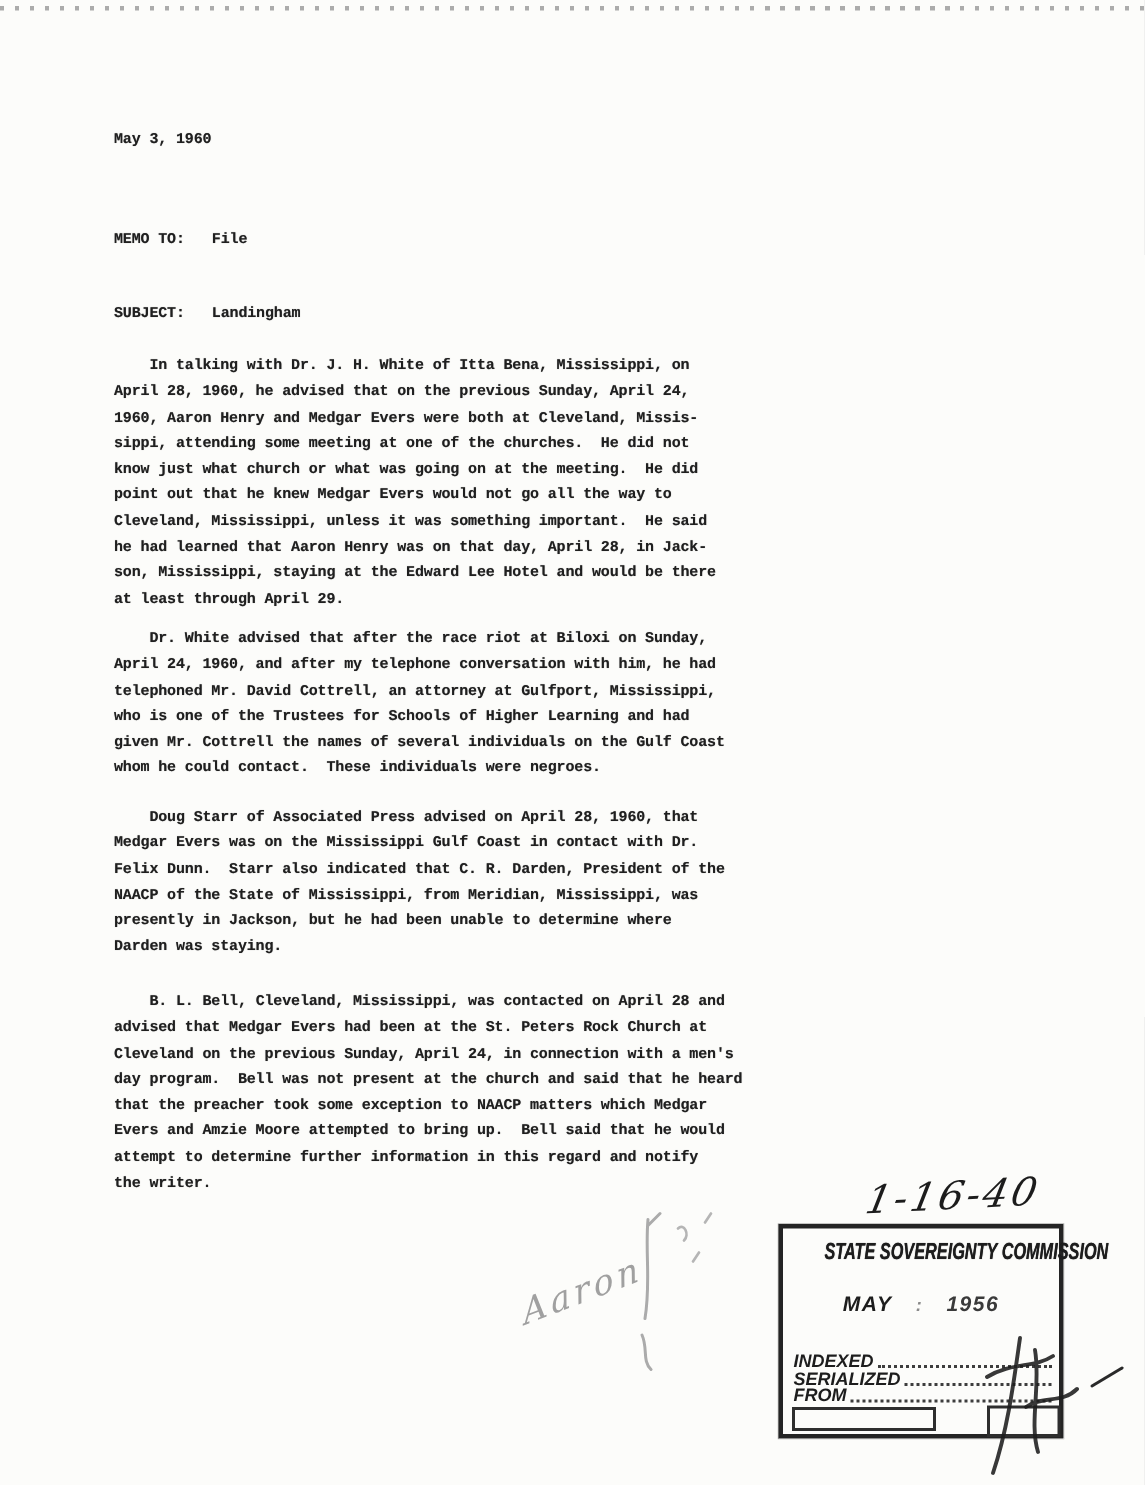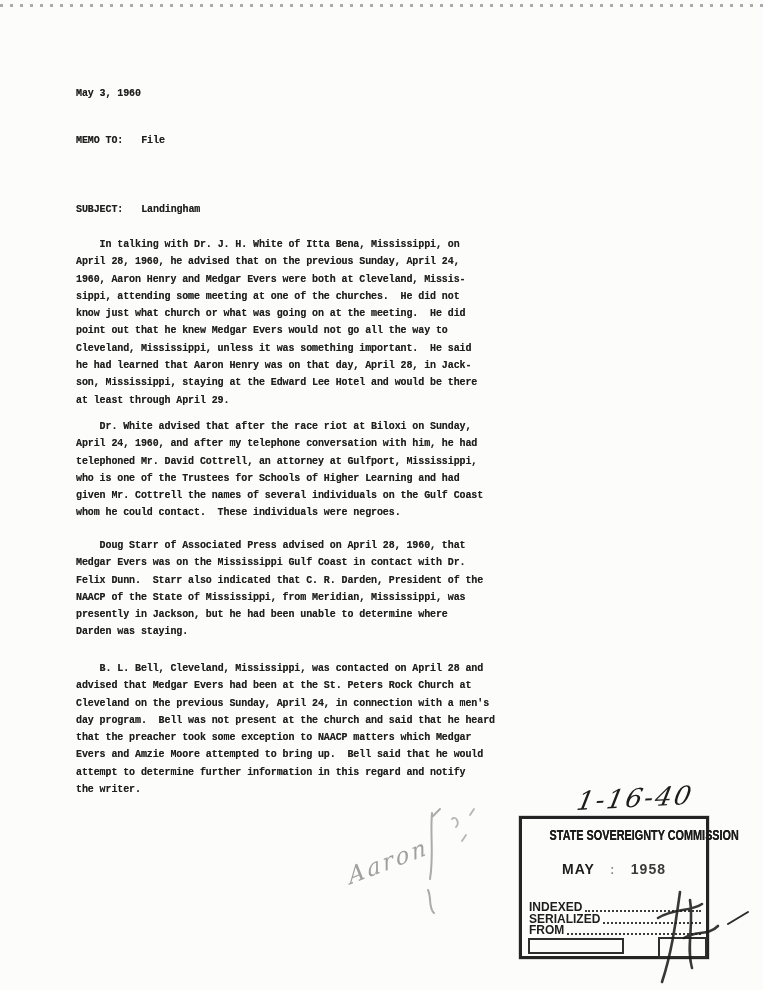--- a/index.html
+++ b/index.html
@@ -52,20 +52,21 @@
   .pencil-scribble{position:absolute;left:418px;top:795px;}
   .sig-scrawl{position:absolute;left:632px;top:890px;}
 
   
   .stamp{
     position:absolute;left:519px;top:816px;width:184px;height:137px;
     border:3px solid #242424;
     box-shadow:0 0 0 .5px rgba(40,40,40,.35);
     color:#1d1d1d;
     font-family:"Liberation Sans", sans-serif;
+    font-style:italic;
   }
   .stamp-title{
     margin-top:7px;text-align:center;
     font-weight:bold;font-size:15.5px;white-space:nowrap;
     transform:scaleX(.70);transform-origin:center;
     text-shadow:0 0 .6px #111;
   }
   .stamp-date{
     margin-top:17px;text-align:center;
     font-weight:bold;font-size:14px;letter-spacing:1px;
@@ -91,21 +92,21 @@
 </style>
 </head>
 <body>
 
 <div class="page">
 
   <div class="perforation"></div>
 
   <div class="typed hline" style="top:85px">May 3, 1960</div>
 
-  <div class="typed hline" style="top:132px"><span>MEMO TO:</span><span class="gap2"></span><span>File</span></div>
+  <div class="typed hline" style="top:152px"><span>MEMO TO:</span><span class="gap2"></span><span>File</span></div>
 
 
   <div class="typed hline" style="top:201px"><span>SUBJECT:</span><span class="gap2"></span><span>Landingham</span></div>
 
   <div class="typed para" style="top:236px">    In talking with Dr. J. H. White of Itta Bena, Mississippi, on
 April 28, 1960, he advised that on the previous Sunday, April 24,
 1960, Aaron Henry and Medgar Evers were both at Cleveland, Missis-
 sippi, attending some meeting at one of the churches.  He did not
 know just what church or what was going on at the meeting.  He did
 point out that he knew Medgar Evers would not go all the way to
@@ -140,21 +141,21 @@
   <div class="pencil-note">Aaron</div>
   <svg class="pencil-scribble" width="80" height="120" viewBox="0 0 80 120">
     <path d="M14,18 C12,40 16,60 12,84 M14,22 L22,14 M10,95 C14,104 10,112 16,118" fill="none" stroke="#ababab" stroke-width="2" stroke-linecap="round"></path>
     <path d="M34,24 C38,20 42,28 38,32 M52,20 L56,14 M44,46 L48,40" fill="none" stroke="#b5b5b5" stroke-width="1.8" stroke-linecap="round"></path>
   </svg>
 
   <div class="hw-date">1-16-40</div>
 
   <div class="stamp">
     <div class="stamp-title">STATE SOVEREIGNTY COMMISSION</div>
-    <div class="stamp-date"><span class="stamp-month">MAY</span><span class="stamp-day">:</span><span class="stamp-year">1958</span></div>
+    <div class="stamp-date"><span class="stamp-month">MAY</span><span class="stamp-day">:</span><span class="stamp-year">1956</span></div>
     <div class="stamp-fields">
       <div class="field">
           <span>INDEXED</span>
           <span class="dots"></span>
         </div>
       <div class="field">
           <span>SERIALIZED</span>
           <span class="dots"></span>
         </div>
       <div class="field">

